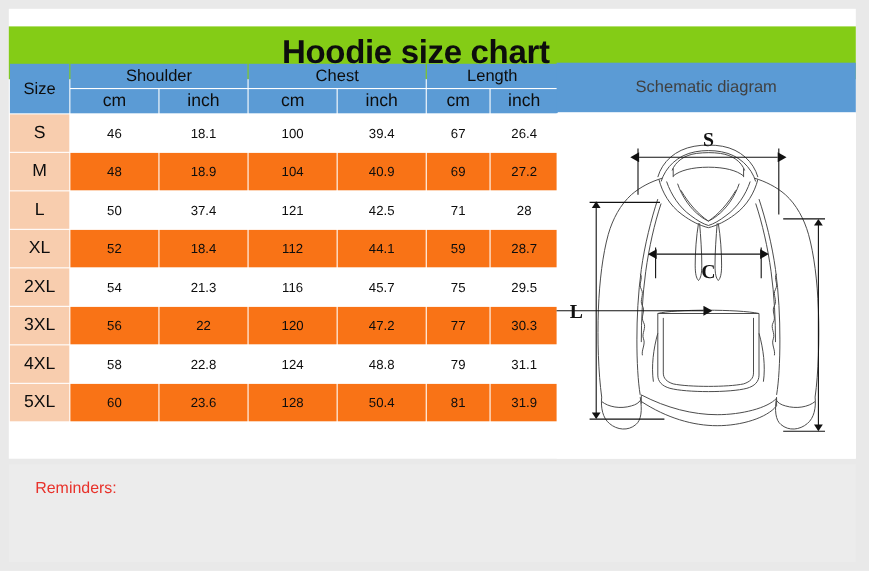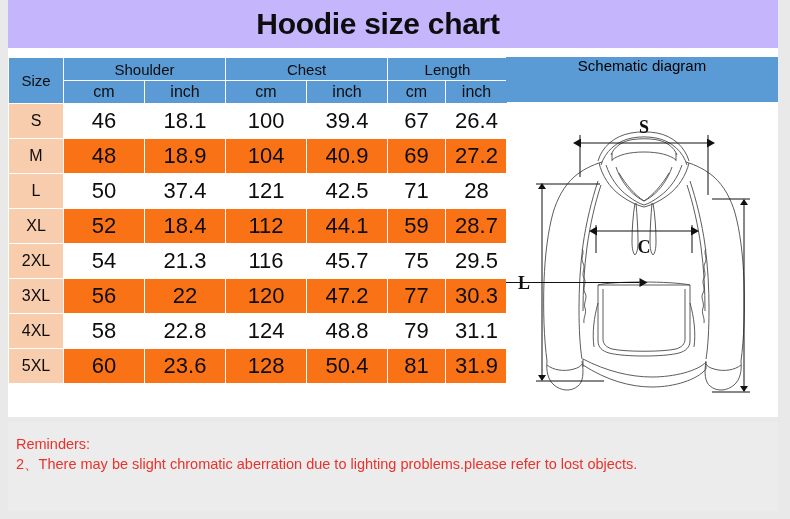--- a/index.html
+++ b/index.html
@@ -34,24 +34,24 @@
     position: absolute;
     left: 8px; top: 8px;
     width: 770px; height: 409px;
     background: #ffffff;
   }
 
   
   .title-banner {
     position: absolute;
     left: 8px;
-    top: 0;
+    top: 24px;
     width: 770px;
     height: 48px;
-    background: #c4b5fd;
+    background: #84cc16;
   }
   .title-text {
     position: absolute;
     left: 0;
     top: 7px;
     width: 740px;
     text-align: center;
     font-size: 30px;
     font-weight: bold;
     color: #0d0d0d;
@@ -87,37 +87,38 @@
   .hdr-size  { font-size: 15px; }
 
   .cell-size {
     background: #f8cdae;
     color: #0d0d0d;
     font-size: 16px;
     height: 34px;
   }
   .cell-val {
     color: #0d0d0d;
-    font-size: 22px;
+    font-size: 12px;
     height: 34px;
   }
   tr.row-light .cell-val { background: #ffffff; }
   tr.row-dark  .cell-val { background: #f97316; }
 
   
   .schem-header {
     position: absolute;
     left: 506px;
     top: 57px;
     width: 272px;
     height: 45px;
     background: #5b9bd5;
-    color: #000000;
+    color: #404040;
     font-size: 15px;
     display: flex;
+    align-items: center;
     justify-content: center;
   }
   .schem-body {
     position: absolute;
     left: 506px;
     top: 103px;
     width: 272px;
     height: 314px;
     background: #ffffff;
   }
@@ -127,21 +128,21 @@
   .footer {
     position: absolute;
     left: 8px;
     top: 422px;
     width: 770px;
     height: 89px;
     background: #ececec;
   }
   .footer-lines {
     position: absolute;
-    left: 8px;
+    left: 24px;
     top: 12px;
     color: #e8322b;
     font-size: 14.5px;
     line-height: 20px;
     font-family: "Liberation Sans", sans-serif;
     white-space: nowrap;
   }
   .footer-lines div { margin: 0; padding: 0; }
 </style>
 </head>
@@ -364,17 +365,16 @@
         <path d="M234,102 L238,96 L242,102" fill="#111" stroke="none"></path>
         <path d="M234,283 L238,289 L242,283" fill="#111" stroke="none"></path>
       </g>
       <text x="18" y="186" text-anchor="middle" font-family="'Liberation Serif', serif" font-size="18" font-weight="bold" fill="#111">L</text>
     </svg>
   </div>
 
   <div class="footer">
     <div class="footer-lines">
       <div>Reminders:</div>
-      <div>2、There may be slight chromatic aberration due to lighting problems.please refer to lost objects.</div>
     </div>
   </div>
 
 </div>
 
 </body></html>

